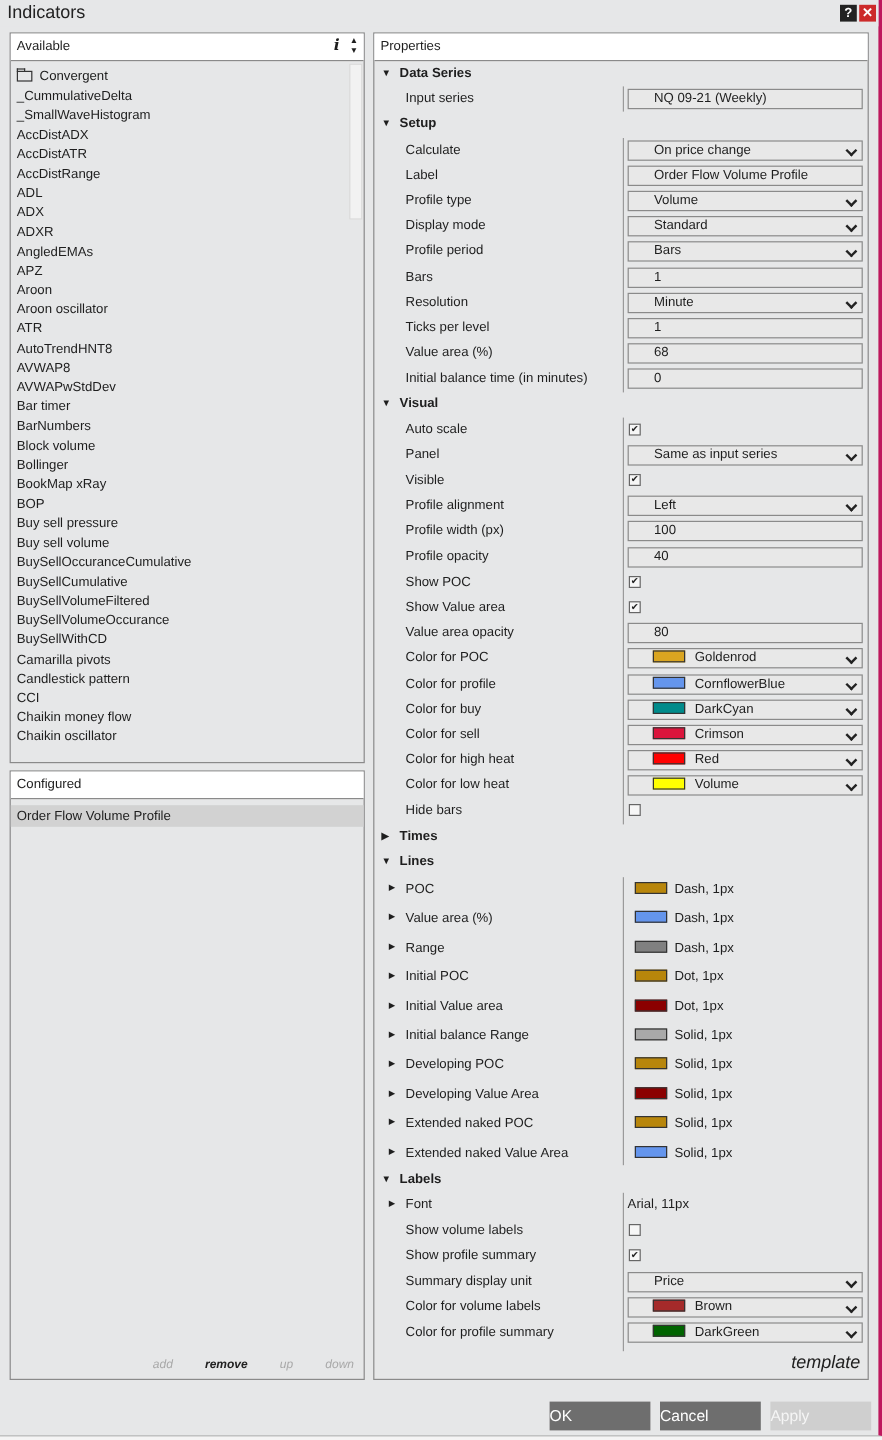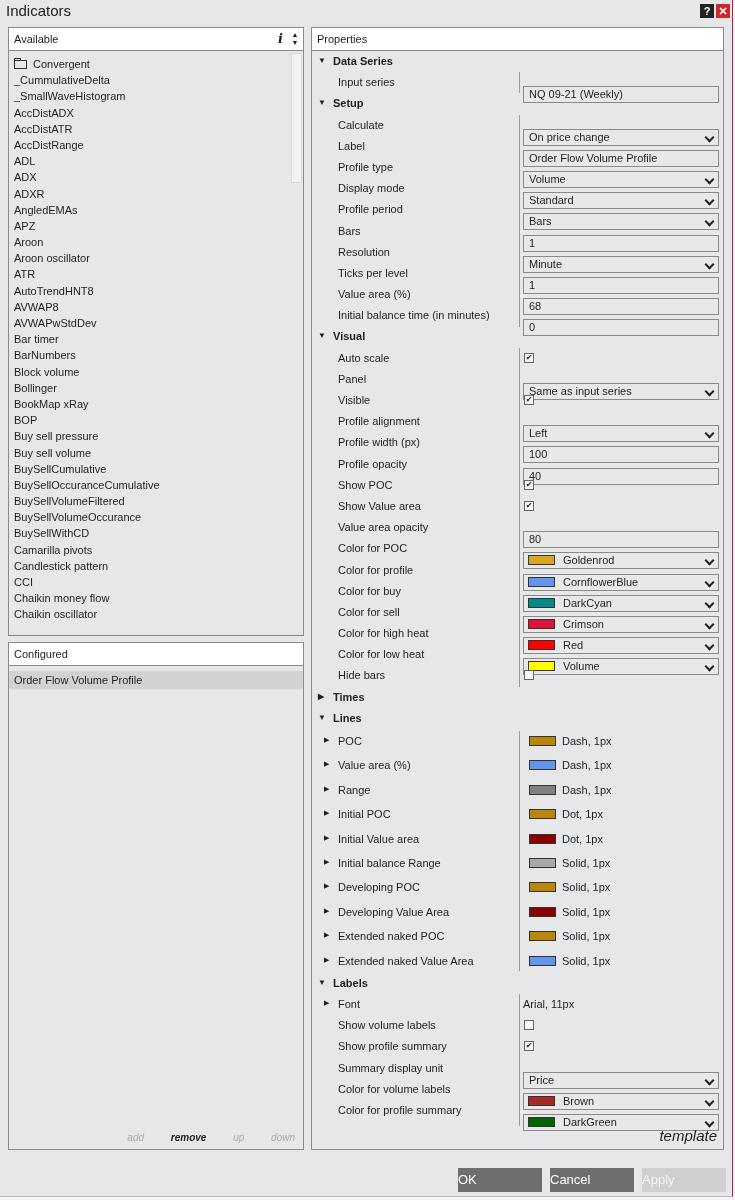--- a/index.html
+++ b/index.html
@@ -5,21 +5,21 @@
   html, body { margin: 0; padding: 0; }
   body {
     width: 735px; height: 1200px; overflow: hidden;
     background: #f4f4f4;
     font-family: "Liberation Sans", sans-serif;
     font-size: 11px; color: #1e1e1e;
     position: relative;
   }
   .dialog {
     position: absolute; left: 0; top: 0; width: 732px; height: 1196px;
-    background: #e6e7e8; border-right: 1px solid #be185d; border-bottom: 1px solid #b9b9b9;
+    background: #e6e7e8; border-right: 4px solid #be185d; border-bottom: 1px solid #b9b9b9;
   }
   .titlebar {
     position: absolute; left: 0; top: 0; width: 732px; height: 22px;
     background: #e6e7e8;
   }
   .title { position: absolute; left: 6px; top: 2px; font-size: 15px; color: #222; }
   .tb-btn {
     position: absolute; top: 4px; width: 14px; height: 14px;
     color: #fff; font-size: 11px; font-weight: bold; text-align: center; line-height: 14px;
   }
@@ -58,23 +58,23 @@
   .props { left: 311px; top: 27px; width: 413px; height: 1123px; }
   .props-body { position: absolute; left: 0; top: 23px; right: 0; bottom: 0; }
   .row { position: relative; height: 21.2px; }
   .cat { font-weight: bold; font-size: 11px; }
   .cat .tri { position: absolute; left: 6px; top: 5px; font-size: 8px; }
   .cat .lbl { position: absolute; left: 21px; top: 4px; }
   .prow .lbl { position: absolute; left: 26px; top: 4px; }
   .prow .sub-tri { position: absolute; left: 12px; top: 5px; font-size: 7px; }
   .vline { position: absolute; left: 207px; width: 1px; background: #9a9a9a; }
   .field {
-    position: absolute; left: 211px; top: 14px; width: 196px; height: 17px;
+    position: absolute; left: 211px; top: 2px; width: 196px; height: 17px;
     border: 1px solid #8a8a8a; box-sizing: border-box; background: #e8e8e8;
-    padding-left: 5px; line-height: 15px; white-space: nowrap; overflow: hidden;
+    padding-left: 21px; line-height: 15px; white-space: nowrap; overflow: hidden;
   }
   .field.dd:after {
     content: ""; position: absolute; right: 5px; top: 4px; width: 5px; height: 5px;
     border-right: 2px solid #222; border-bottom: 2px solid #222; transform: rotate(45deg);
   }
   .swatch { display: inline-block; width: 25px; height: 8px; border: 1px solid #333; vertical-align: -1px; margin-right: 8px; margin-left: -1px; }
   .check {
     position: absolute; left: 212px; top: 5px; width: 10px; height: 10px; border: 1px solid #666;
     background: #f6f6f6; box-sizing: border-box; font-size: 8px; line-height: 8px; text-align: center;
   }
@@ -129,22 +129,22 @@
         <div class="avail-item"><span>AVWAP8</span></div>
         <div class="avail-item"><span>AVWAPwStdDev</span></div>
         <div class="avail-item"><span>Bar timer</span></div>
         <div class="avail-item"><span>BarNumbers</span></div>
         <div class="avail-item"><span>Block volume</span></div>
         <div class="avail-item"><span>Bollinger</span></div>
         <div class="avail-item"><span>BookMap xRay</span></div>
         <div class="avail-item"><span>BOP</span></div>
         <div class="avail-item"><span>Buy sell pressure</span></div>
         <div class="avail-item"><span>Buy sell volume</span></div>
+        <div class="avail-item"><span>BuySellOccuranceCumulative</span></div>
         <div class="avail-item"><span>BuySellCumulative</span></div>
-        <div class="avail-item"><span>BuySellOccuranceCumulative</span></div>
         <div class="avail-item"><span>BuySellVolumeFiltered</span></div>
         <div class="avail-item"><span>BuySellVolumeOccurance</span></div>
         <div class="avail-item"><span>BuySellWithCD</span></div>
         <div class="avail-item"><span>Camarilla pivots</span></div>
         <div class="avail-item"><span>Candlestick pattern</span></div>
         <div class="avail-item"><span>CCI</span></div>
         <div class="avail-item"><span>Chaikin money flow</span></div>
         <div class="avail-item"><span>Chaikin oscillator</span></div>
       </div>
     <div class="vscroll"></div>

